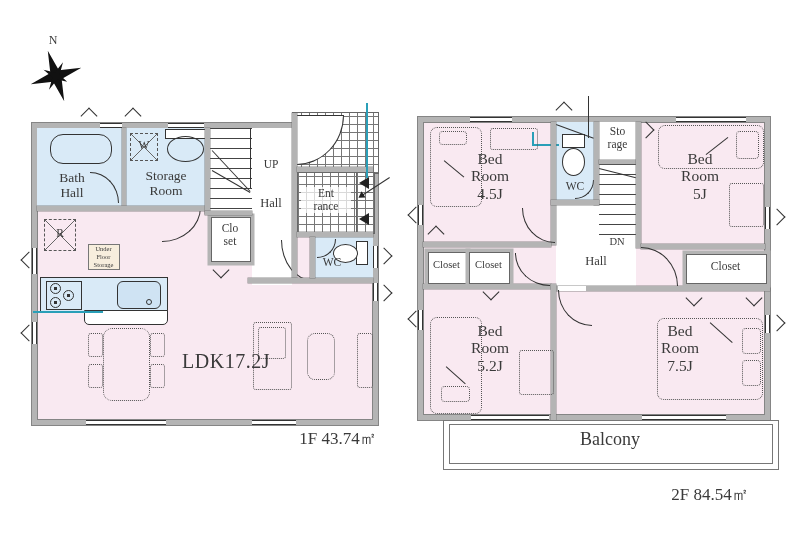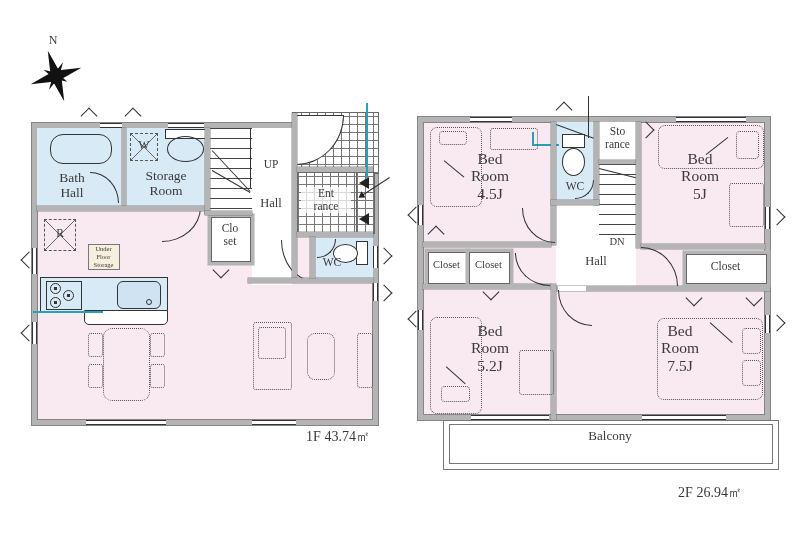--- a/index.html
+++ b/index.html
@@ -8,21 +8,21 @@
   .abs{position:absolute;}
   
   .plan{position:absolute;box-sizing:border-box;background:#f9e9f1;
         border:5px solid #b4b4b4;outline:1px solid #858585;box-shadow:inset 0 0 0 1px #858585;}
   .wall{position:absolute;background:#b4b4b4;box-shadow:0 0 0 .5px rgba(110,110,110,.75);}
   .blue{position:absolute;background:#d9eaf7;}
   .white{position:absolute;background:#ffffff;}
   
   .lbl{position:absolute;color:#3a3a3a;text-align:center;white-space:pre-line;line-height:1.12;}
   .f13{font-size:13.5px;} .f15{font-size:15.5px;} .f11{font-size:11.5px;}
-  .f10{font-size:10.5px;} .f17{font-size:14px;} .f20{font-size:20px;letter-spacing:.5px;}
+  .f10{font-size:10.5px;} .f17{font-size:17px;} .f20{font-size:20px;letter-spacing:.5px;}
   .f6{font-size:6.5px;line-height:1.25;}
   .halo{background:rgba(255,255,255,.72);}
   
   .dot{position:absolute;border:1.2px dotted #555;border-radius:3px;}
   .bed{position:absolute;border:1.2px dotted #555;border-radius:7px;}
   .pillow{position:absolute;border:1.1px dotted #555;border-radius:4px;}
   .solid{position:absolute;border:1.3px solid #333;}
   .arc{position:absolute;border:0 solid #2f2f2f;}
   .arc.bl{border-left-width:1.1px;border-bottom-width:1.1px;border-bottom-left-radius:100% 100%;}
   .arc.br{border-right-width:1.1px;border-bottom-width:1.1px;border-bottom-right-radius:100% 100%;}
@@ -127,20 +127,21 @@
 
   <div class="dot" style="left:103px;top:328px;width:45px;height:71px;border-radius:9px;"></div>
   <div class="dot" style="left:88px;top:333px;width:13px;height:22px;"></div>
   <div class="dot" style="left:88px;top:364px;width:13px;height:22px;"></div>
   <div class="dot" style="left:150px;top:333px;width:13px;height:22px;"></div>
   <div class="dot" style="left:150px;top:364px;width:13px;height:22px;"></div>
   <div class="dot" style="left:253px;top:322px;width:37px;height:66px;"></div>
   <div class="dot" style="left:258px;top:327px;width:26px;height:30px;"></div>
   <div class="dot" style="left:307px;top:333px;width:26px;height:45px;border-radius:8px;"></div>
   <div class="dot" style="left:357px;top:333px;width:14px;height:53px;"></div>
+  <div class="lbl f20" style="left:166px;top:350px;width:120px;">LDK17.2J</div>
 
   <div class="wall" style="left:122px;top:128px;width:4px;height:78px;"></div>
   <div class="wall" style="left:37px;top:206px;width:168px;height:5px;"></div>
   <div class="wall" style="left:205px;top:128px;width:5px;height:86px;"></div>
   <div class="wall" style="left:205px;top:211px;width:47px;height:4px;"></div>
   <div class="wall" style="left:292px;top:113px;width:5px;height:167px;"></div>
   <div class="wall" style="left:297px;top:167px;width:76px;height:5px;"></div>
   <div class="wall" style="left:297px;top:232px;width:76px;height:5px;"></div>
   <div class="wall" style="left:248px;top:278px;width:125px;height:5px;"></div>
   <div class="wall" style="left:310px;top:237px;width:5px;height:41px;"></div>
@@ -169,21 +170,21 @@
 
   <div class="white" style="left:556px;top:202px;width:80px;height:86px;"></div>
   <div class="blue" style="left:556px;top:122px;width:38px;height:78px;"></div>
   <div class="tank" style="left:562px;top:134px;width:21px;height:12px;"></div>
   <div class="bowl" style="left:562px;top:148px;width:21px;height:26px;"></div>
   <div class="lbl f11" style="left:558px;top:180px;width:34px;">WC</div>
   <div class="line" style="left:556px;top:124px;width:40px;transform:rotate(20deg);"></div>
   <div class="arc br" style="left:575px;top:180px;width:18px;height:18px;"></div>
   <div class="white" style="left:599px;top:122px;width:37px;height:38px;"></div>
   <div class="lbl f11" style="left:599px;top:125px;width:37px;">Sto
-rance</div>
+rage</div>
   <div class="stairs" style="left:599px;top:164px;width:37px;height:78px;"></div>
   <div class="line" style="left:599px;top:168px;width:38px;transform:rotate(14deg);"></div>
   <div class="lbl f10" style="left:600px;top:236px;width:34px;background:#fff;">DN</div>
   <div class="lbl" style="left:560px;top:254px;width:72px;font-size:12.5px;">Hall</div>
   <div class="vline" style="left:588px;top:96px;height:42px;"></div>
   <div class="abs teal" style="left:532px;top:132px;width:1.5px;height:13px;"></div>
   <div class="abs teal" style="left:532px;top:144px;width:27px;height:1.5px;"></div>
 
   <div class="wall" style="left:551px;top:122px;width:5px;height:123px;"></div>
   <div class="wall" style="left:594px;top:122px;width:5px;height:83px;"></div>
@@ -257,17 +258,17 @@
   <div class="chev lt" style="left:410px;top:313px;"></div>
   <div class="chev rt" style="left:771px;top:211px;"></div>
   <div class="chev rt" style="left:771px;top:317px;"></div>
   <div class="chev rt" style="left:640px;top:124px;"></div>
   <div class="chev dn" style="left:485px;top:286px;"></div>
   <div class="chev dn" style="left:688px;top:292px;"></div>
   <div class="chev dn" style="left:748px;top:292px;"></div>
 
   <div class="abs" style="left:443px;top:420px;width:334px;height:48px;border:1.5px solid #777;background:#fff;"></div>
   <div class="abs" style="left:449px;top:424px;width:322px;height:38px;border:1px solid #777;"></div>
-  <div class="lbl" style="left:560px;top:429px;width:100px;font-size:13px;">Balcony</div>
-
-  <div class="lbl f17" style="left:655px;top:485px;width:110px;">2F 26.94㎡</div>
+  <div class="lbl" style="left:560px;top:429px;width:100px;font-size:18px;">Balcony</div>
+
+  <div class="lbl f17" style="left:655px;top:485px;width:110px;">2F 84.54㎡</div>
 
 </div>
 
 </body></html>

